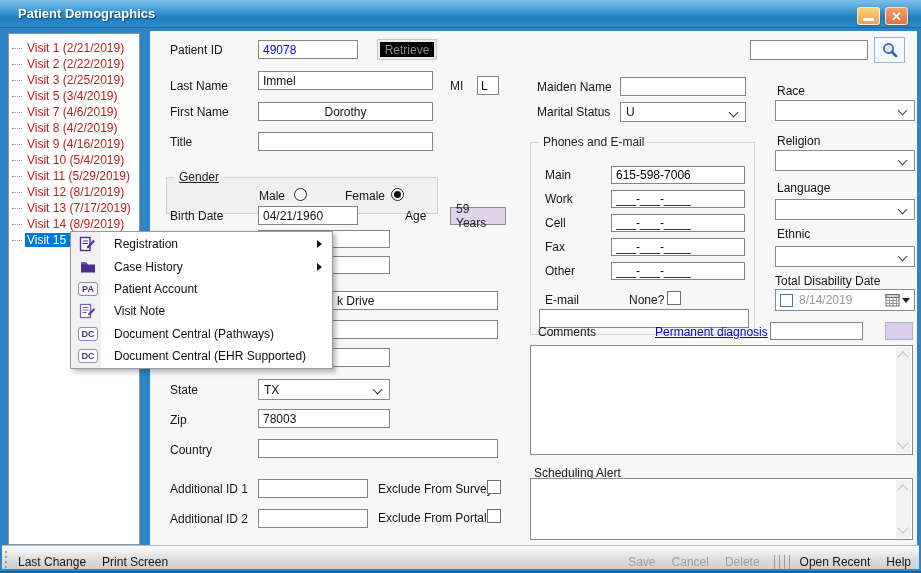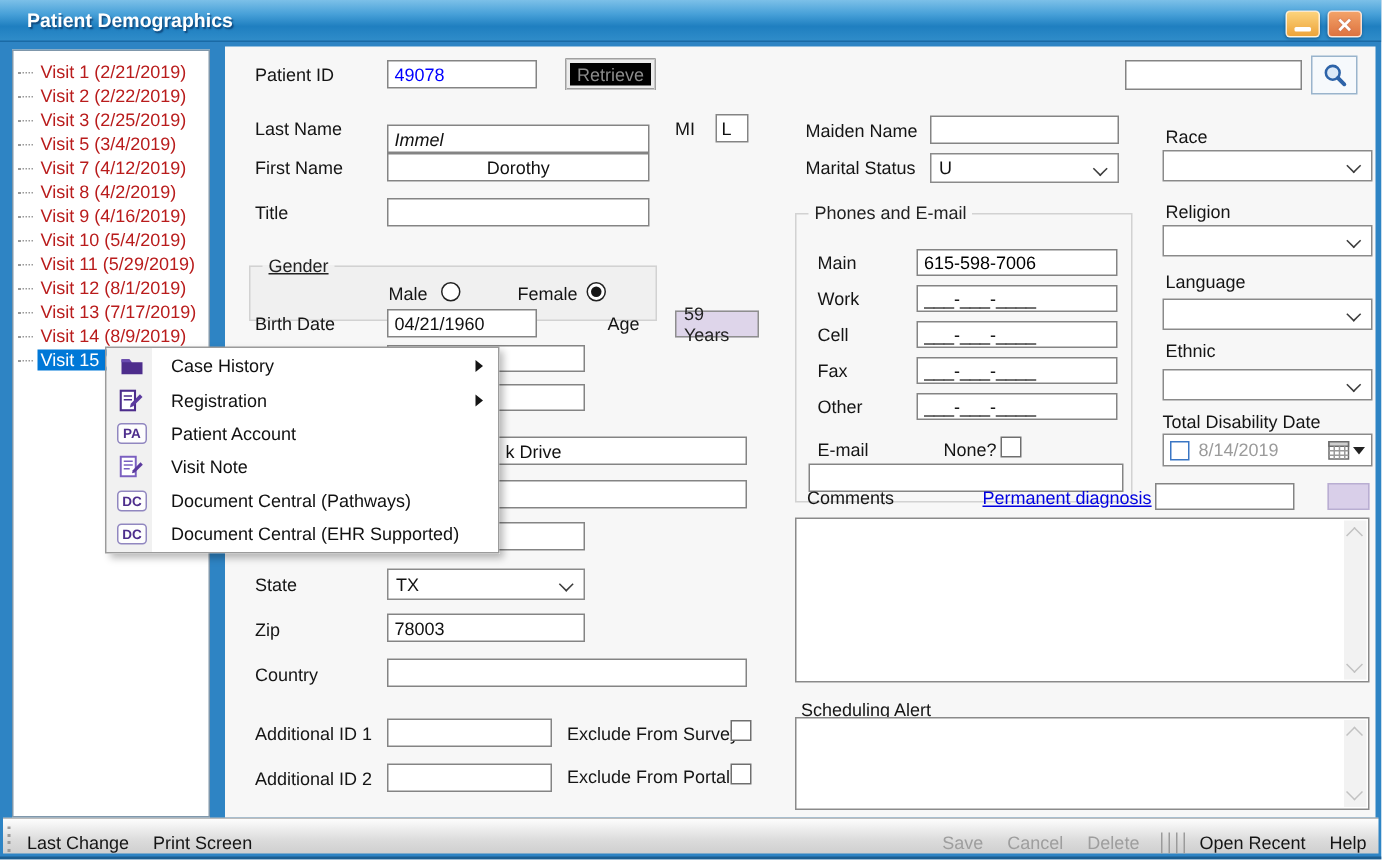--- a/index.html
+++ b/index.html
@@ -130,21 +130,21 @@
       <div class="tree-item">
         <span class="tree-dots"></span>
         <span class="tree-label">Visit 3 (2/25/2019)</span>
       </div>
       <div class="tree-item">
         <span class="tree-dots"></span>
         <span class="tree-label">Visit 5 (3/4/2019)</span>
       </div>
       <div class="tree-item">
         <span class="tree-dots"></span>
-        <span class="tree-label">Visit 7 (4/12/2019)</span>
+        <span class="tree-label">Visit 7 (4/6/2019)</span>
       </div>
       <div class="tree-item">
         <span class="tree-dots"></span>
         <span class="tree-label">Visit 8 (4/2/2019)</span>
       </div>
       <div class="tree-item">
         <span class="tree-dots"></span>
         <span class="tree-label">Visit 9 (4/16/2019)</span>
       </div>
       <div class="tree-item">
@@ -173,21 +173,21 @@
       </div>
     </div>
 
   <div class="panel">
 
     <div class="lbl" style="left:20px;top:12px">Patient ID</div>
     <input class="tb blue" style="left: 108px; top: 9px; width: 100px; height: 19px;" value="49078">
     <div class="btn" style="left:227px;top:8px;width:60px;height:21px">Retrieve</div>
 
     <div class="lbl" style="left:20px;top:48px">Last Name</div>
-    <input class="tb" style="left: 108px; top: 52px; width: 175px; height: 19px; font-style: italic;" value="Immel">
+    <input class="tb" style="left: 108px; top: 40px; width: 175px; height: 19px;" value="Immel">
     <div class="lbl" style="left:300px;top:48px">MI</div>
     <input class="tb" style="left: 327px; top: 45px; width: 22px; height: 19px; padding: 0px 3px;" value="L">
 
     <div class="lbl" style="left:20px;top:74px">First Name</div>
     <input class="tb" style="left: 108px; top: 71px; width: 175px; height: 19px; text-align: center;" value="Dorothy">
 
     <div class="lbl" style="left:20px;top:104px">Title</div>
     <input class="tb" style="left: 108px; top: 101px; width: 175px; height: 19px;" value="">
 
     <div class="gb gender" style="left:16px;top:129px;width:272px;height:37px">
@@ -330,38 +330,38 @@
         <line x1="1" y1="7.5" x2="14" y2="7.5" stroke="#9a9a9a"></line>
         <line x1="1" y1="10.5" x2="14" y2="10.5" stroke="#9a9a9a"></line>
       </svg>
       <div class="arr"></div>
     </div>
   </div>
 
   <div class="context-menu">
       <div class="menu-item">
         <span class="menu-icon">
-          <svg width="16" height="14" viewBox="0 0 16 14">
-            <path d="M1 2.5 h5.2 l1.6 2 H15 v8 H1 z" fill="#4d2d8c"></path>
-            <path d="M1 2.5 h5.2 l1.6 2 H1 z" fill="#6a4bb0"></path>
-          </svg>
-        </span>
-        <span class="menu-label">Case History</span>
-        <span class="submenu-arrow"></span>
-      </div>
-      <div class="menu-item">
-        <span class="menu-icon">
           <svg width="17" height="16" viewBox="0 0 17 16">
             <rect x="1.5" y="1.5" width="9.5" height="13" fill="#fff" stroke="#4d2d8c" stroke-width="1.4"></rect>
             <line x1="3.5" y1="5" x2="9" y2="5" stroke="#4d2d8c"></line>
             <line x1="3.5" y1="7.5" x2="9" y2="7.5" stroke="#4d2d8c"></line>
             <path d="M8.2 10.2 L14.3 3.8 L16 5.6 L9.8 11.9 L7.6 12.6 z" fill="#5b3a9e"></path>
           </svg>
         </span>
         <span class="menu-label">Registration</span>
+        <span class="submenu-arrow"></span>
+      </div>
+      <div class="menu-item">
+        <span class="menu-icon">
+          <svg width="16" height="14" viewBox="0 0 16 14">
+            <path d="M1 2.5 h5.2 l1.6 2 H15 v8 H1 z" fill="#4d2d8c"></path>
+            <path d="M1 2.5 h5.2 l1.6 2 H1 z" fill="#6a4bb0"></path>
+          </svg>
+        </span>
+        <span class="menu-label">Case History</span>
         <span class="submenu-arrow"></span>
       </div>
       <div class="menu-item">
         <span class="menu-icon badge">PA</span>
         <span class="menu-label">Patient Account</span>
       </div>
       <div class="menu-item">
         <span class="menu-icon">
           <svg width="17" height="16" viewBox="0 0 17 16">
             <rect x="1.5" y="1.5" width="10" height="13" fill="#fff" stroke="#7a5fc0" stroke-width="1.3"></rect>

